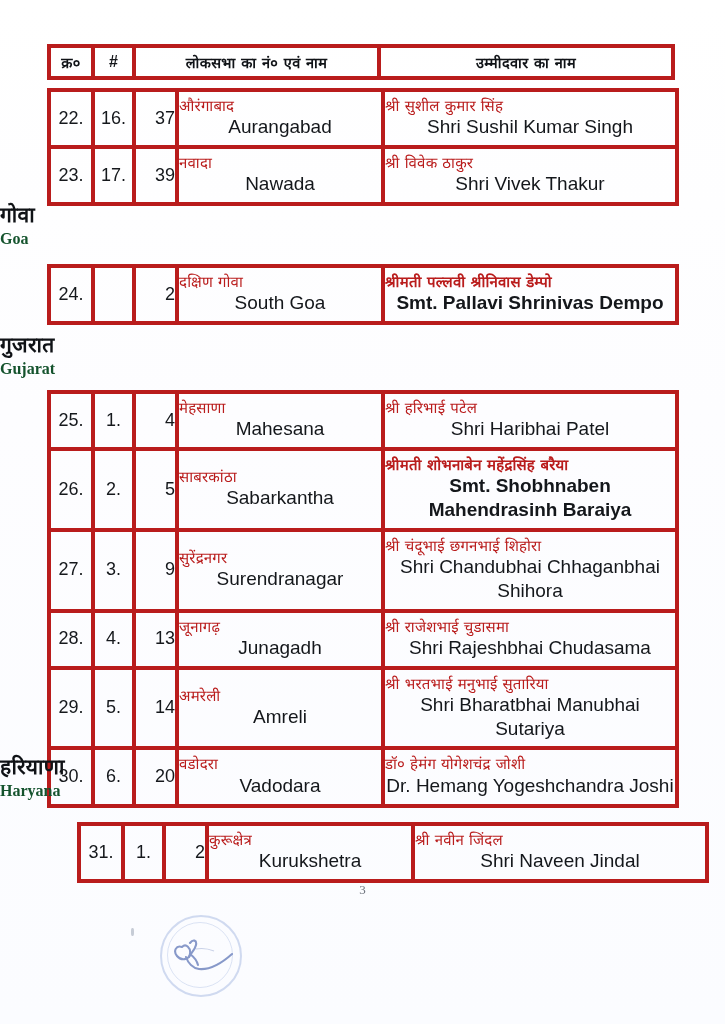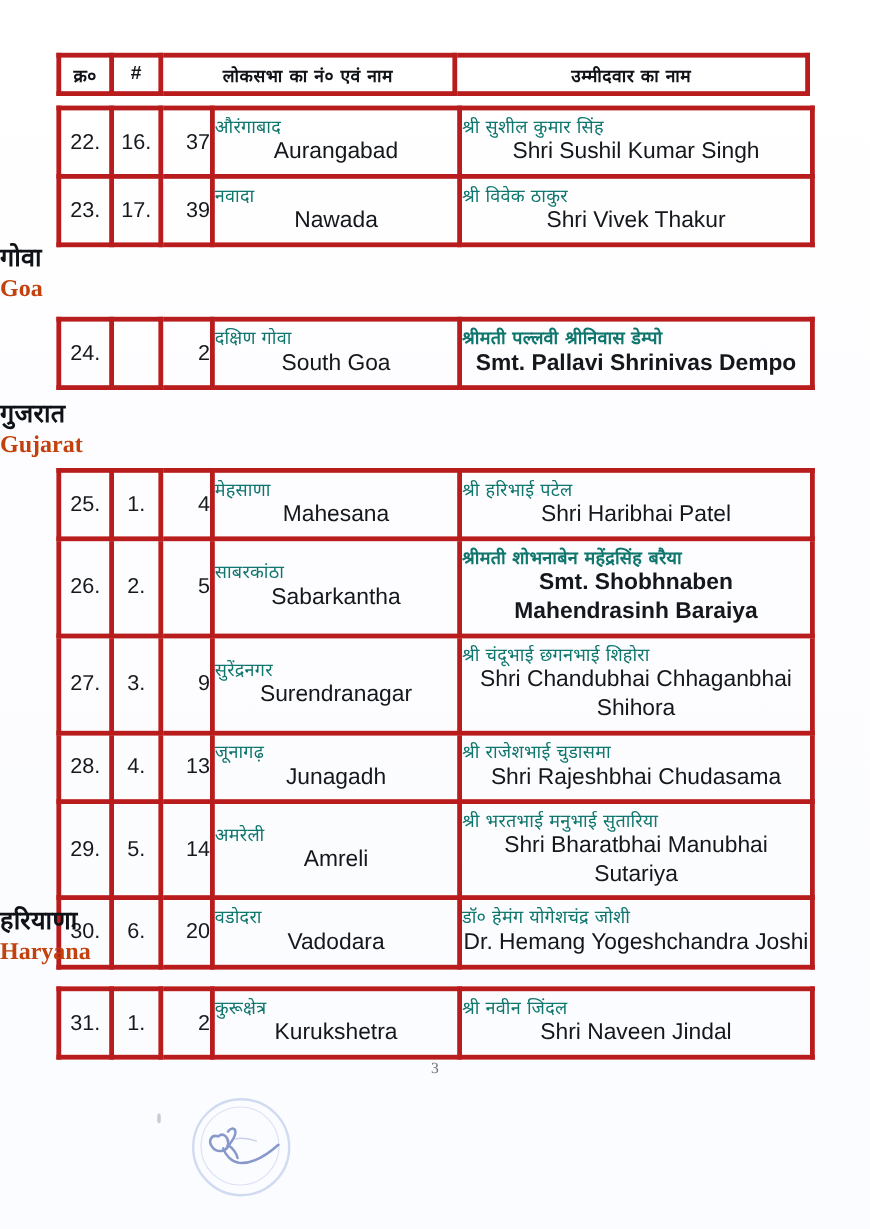--- a/index.html
+++ b/index.html
@@ -59,21 +59,21 @@
     line-height: 1.1;
     color: #15181c;
   }
 
   .hindi {
     font-family: "DejaVu Sans", "Liberation Sans", sans-serif;
     font-size: 15px;
     line-height: 1.22;
     letter-spacing: .2px;
     display: block;
-    color: #0f766e;
+    color: #b91c1c;
   }
   .latin {
     font-family: "Liberation Sans", sans-serif;
     font-size: 19px;
     line-height: 1.25;
     display: block;
     color: #14171b;
     text-align: center;
   }
   td.bold .hindi, td.bold .latin { font-weight: 700; }
@@ -109,23 +109,23 @@
   .state-hi {
     font-family: "DejaVu Sans", "Liberation Sans", sans-serif;
     font-size: 21px;
     font-weight: 700;
     letter-spacing: .3px;
     color: #0f1216;
     line-height: 1.12;
   }
   .state-en {
     font-family: "Liberation Serif", "DejaVu Serif", serif;
-    font-size: 20px;
+    font-size: 16px;
     font-weight: 700;
-    color: #c2410c;
+    color: #14532d;
     line-height: 1.15;
     margin-top: 2px;
   }
 
   
   .pageno {
     position: absolute;
     left: 0;
     top: 882px;
     width: 725px;
@@ -376,21 +376,21 @@
           </td>
       </tr>
     </tbody>
   </table>
 
   <div class="state-head" style="top:756px;">
     <div class="state-hi">हरियाणा</div>
     <div class="state-en">Haryana</div>
   </div>
 
-  <table class="tbl" style="top:822px;">
+  <table class="tbl" style="top:822px;margin-left:30px;">
     <tbody>
       <tr>
         <td class="c-sno"><span class="numtxt">31.</span></td>
         <td class="c-hash"><span class="numtxt">1.</span></td>
         <td class="c-num"><span class="numtxt">2</span></td>
         <td class="c-const">
             <span class="cellpad">
           <span class="hindi">कुरूक्षेत्र</span>
           <span class="latin">Kurukshetra</span>
         </span>

